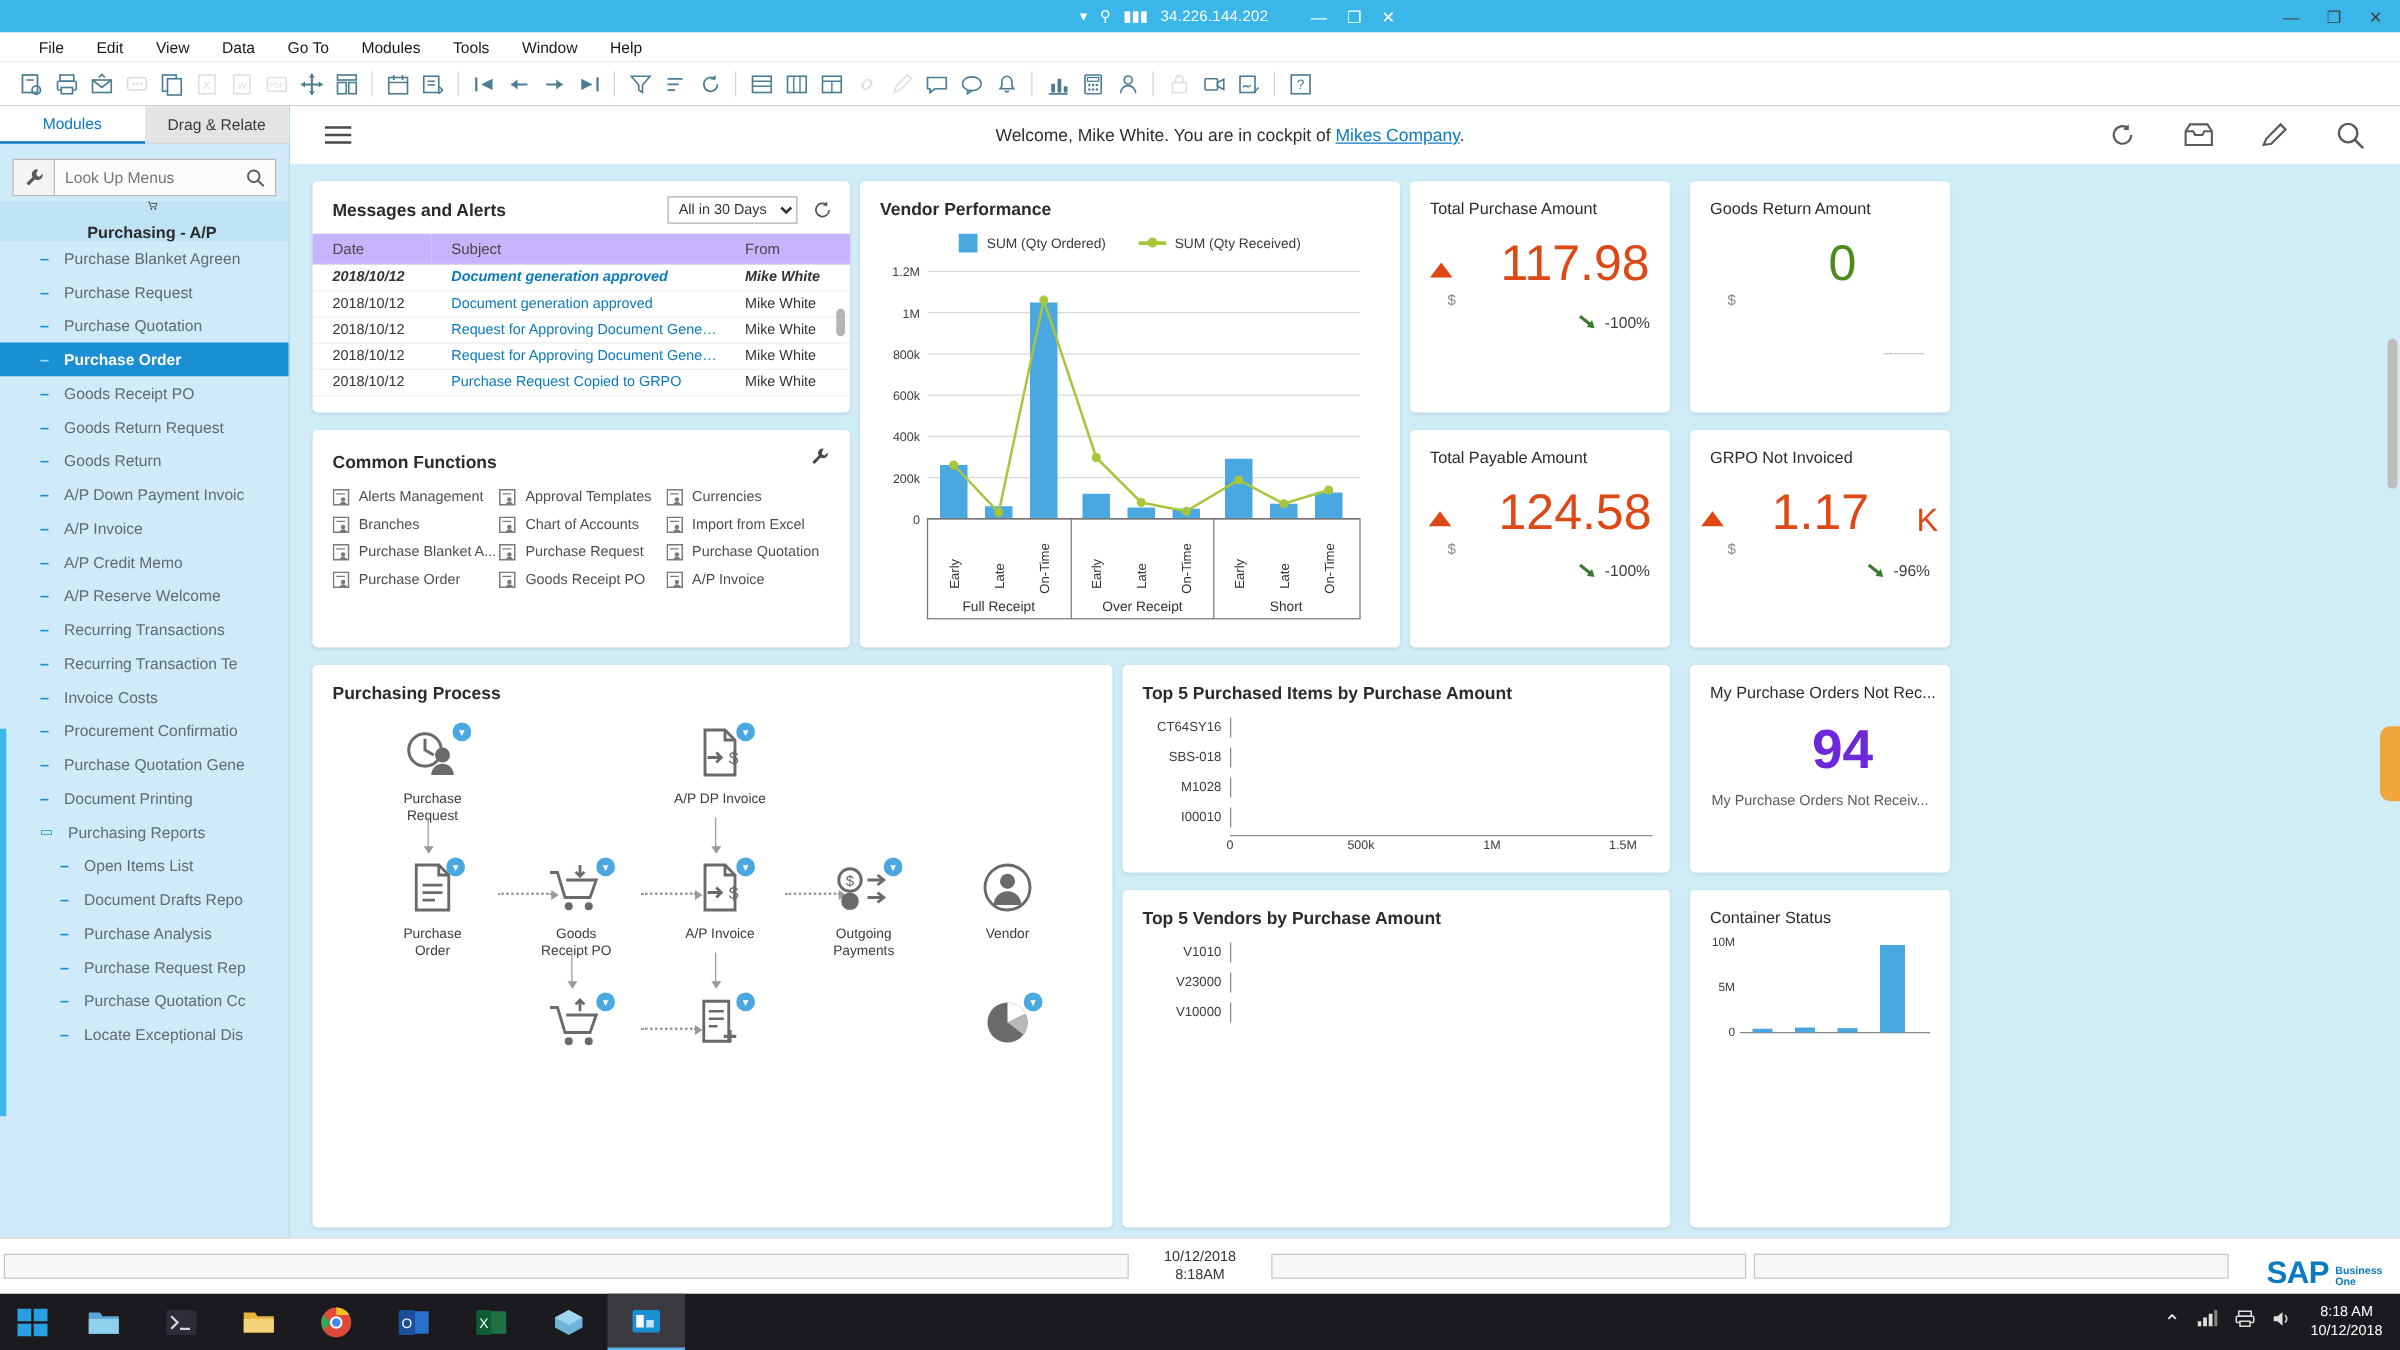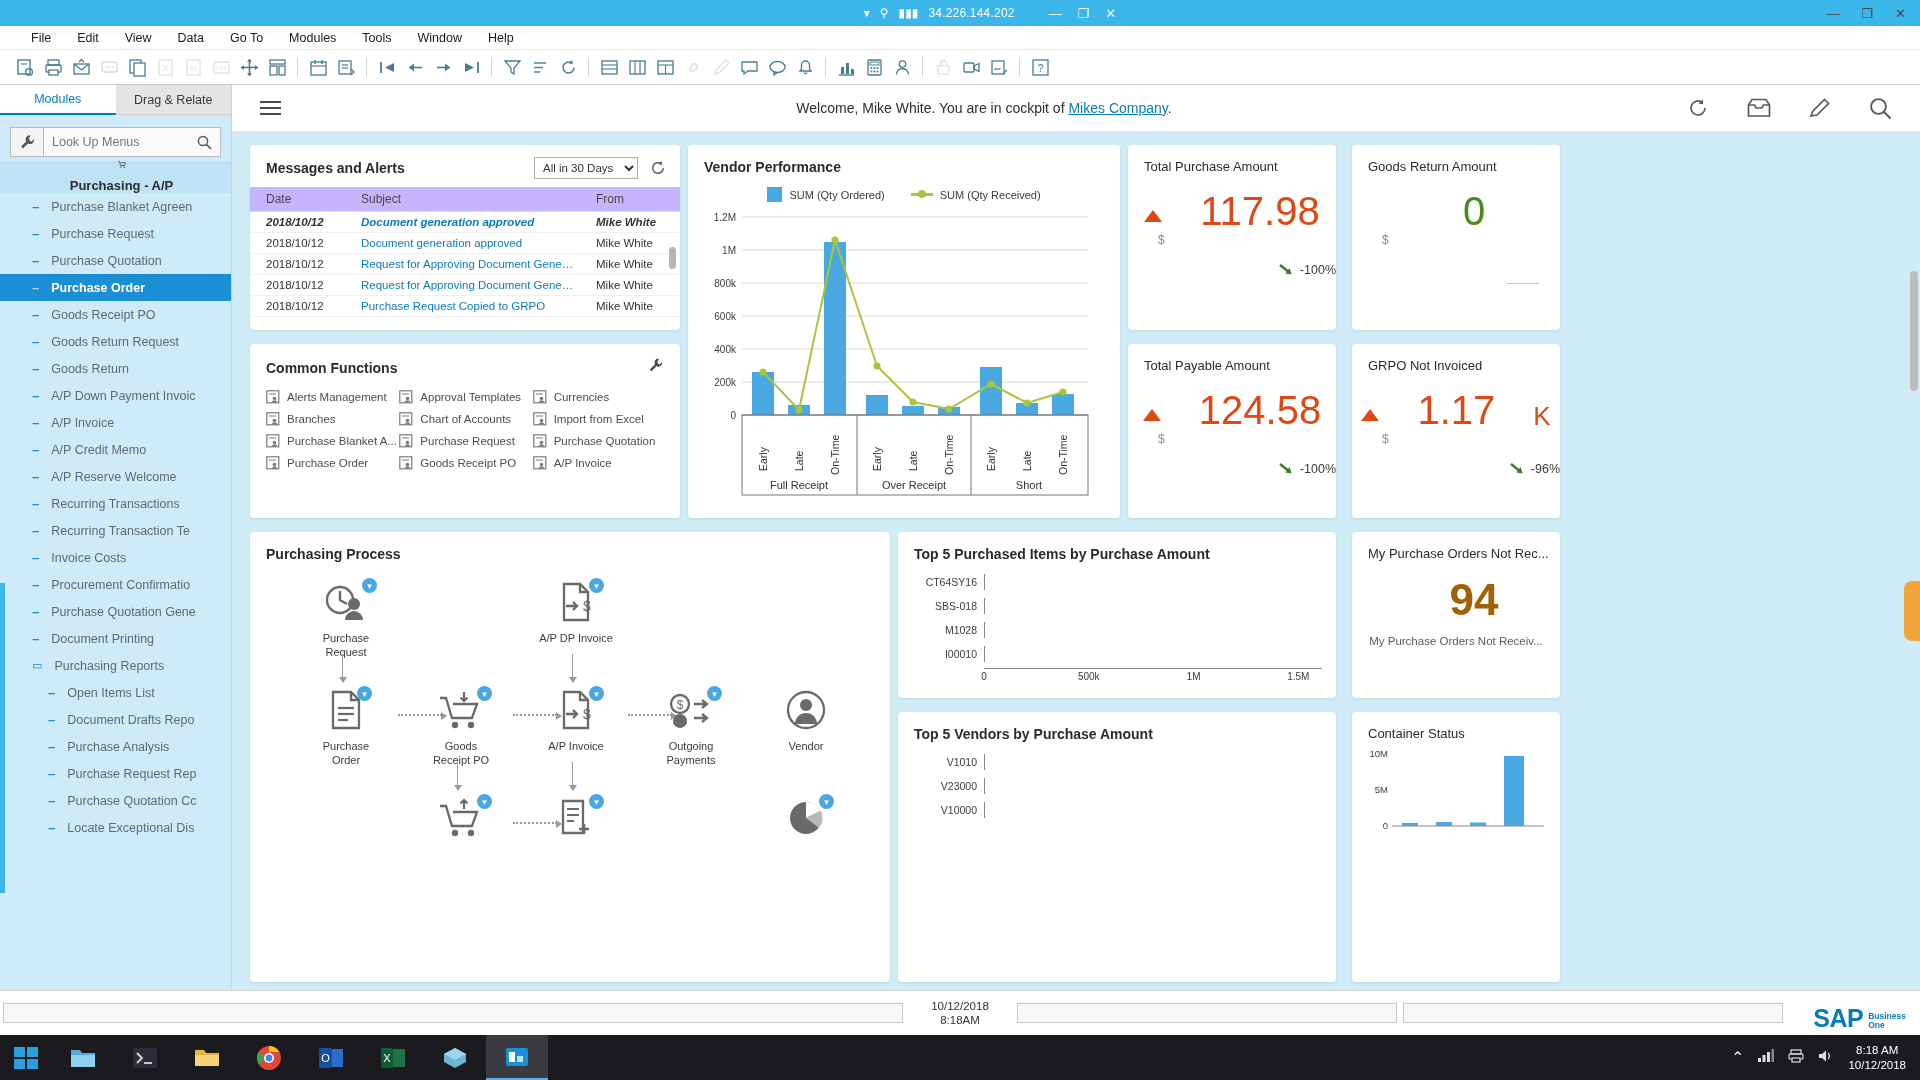--- a/index.html
+++ b/index.html
@@ -210,26 +210,26 @@
     display: flex; align-items: flex-end; justify-content: center;
     margin-top: 18px; gap: 2px;
   }
   .kpi-arrow-up {
     width: 0; height: 0; border-left: 9px solid transparent;
     border-right: 9px solid transparent; border-bottom: 12px solid #dd4814;
     margin-bottom: 8px;
   }
   .kpi-num { font-size: 40px; color: #dd4814; line-height: .95; margin-left: 36px; }
   .kpi-num.green { color: #4b8b1e; }
-  .kpi-num.blue { color: #a16207; font-weight: bold; font-size: 44px; }
+  .kpi-num.blue { color: #6d28d9; font-weight: bold; font-size: 44px; }
   .kpi-k { font-size: 26px; }
   .kpi-cur { font-size: 12px; color: #8a8a8a; padding-left: 30px; margin-top: 3px; }
   .kpi-foot {
     display: flex; align-items: center; justify-content: flex-end;
-    gap: 5px; margin-top: 16px;
+    gap: 5px; padding-right: 16px; margin-top: 4px;
   }
   .kpi-pct { font-size: 12.5px; color: #3b3b3b; }
   .kpi-dash { font-size: 13px; color: #bdbdbd; text-align: right;
     padding-right: 20px; margin-top: 22px; letter-spacing: 1px; }
   .kpi-sub { font-size: 11.5px; color: #5a5a5a; text-align: center;
     margin-top: 14px; padding: 0 10px; white-space: nowrap;
     overflow: hidden; text-overflow: ellipsis; }
 
   
   #c-pp { left: 18px; top: 401px; width: 640px; height: 450px; }

